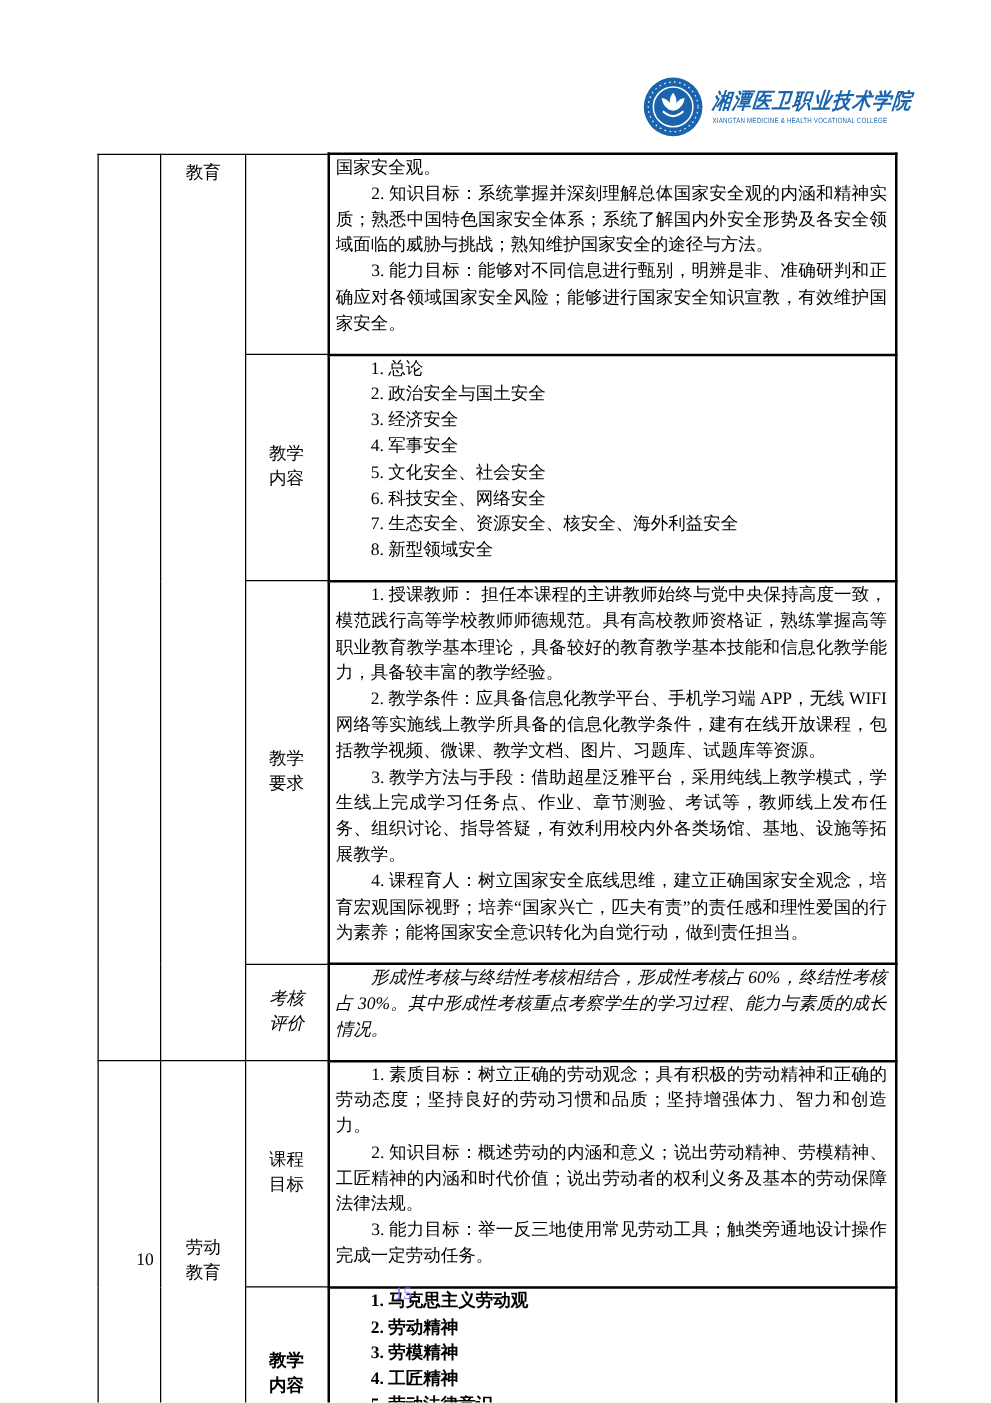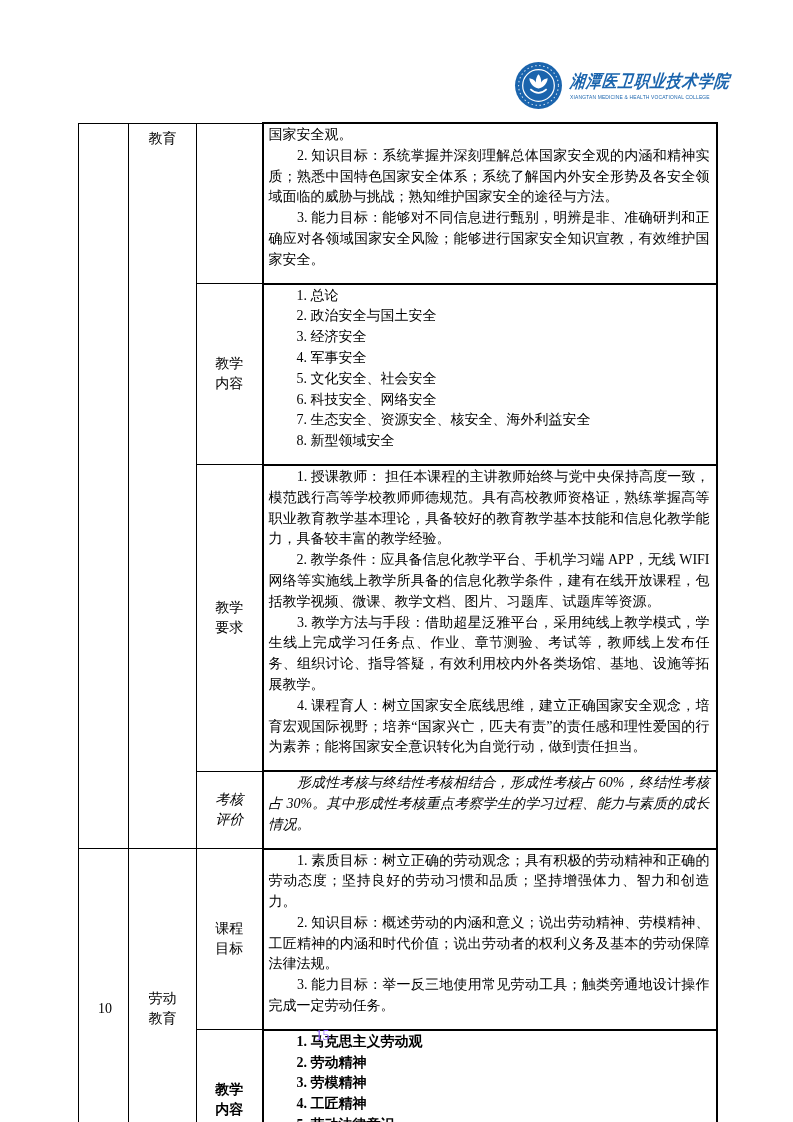--- a/index.html
+++ b/index.html
@@ -21,21 +21,21 @@
     font-size:6px; color:#1a64ad; letter-spacing:0.2px; margin-top:3px;
     transform:scaleX(0.82); transform-origin:left center; white-space:nowrap;
     font-family:"Liberation Sans","DejaVu Sans",sans-serif;
   }
 
   
   table.syllabus {
     position:absolute; left:78px; top:122px; width:638px;
     border-collapse:collapse; table-layout:fixed;
   }
-  td { border:1px solid #000; font-size:14px; padding:16px; vertical-align:middle; overflow:hidden; }
+  td { border:1px solid #000; font-size:14px; padding:5px; vertical-align:middle; overflow:hidden; }
   td.c1 { text-align:right; }
   td.c2, td.c3 { text-align:center; white-space:pre-line; line-height:20px; }
   td.c2.top { vertical-align:top; padding-top:5px; }
   td.c4 {
     border-width:2px; vertical-align:top; text-align:justify;
     white-space:pre-line; line-height:20.8px; padding:1px 6px 12px 5px;
   }
   tr.r1 { height:147px; } tr.r2 { height:167px; } tr.r3 { height:273px; }
   tr.r4 { height:42px;font-style:italic; }  tr.r5 { height:148px; } tr.r6 { height:124px; }
   tr.lastrow td { border-bottom-width:2px;font-weight:bold; }

